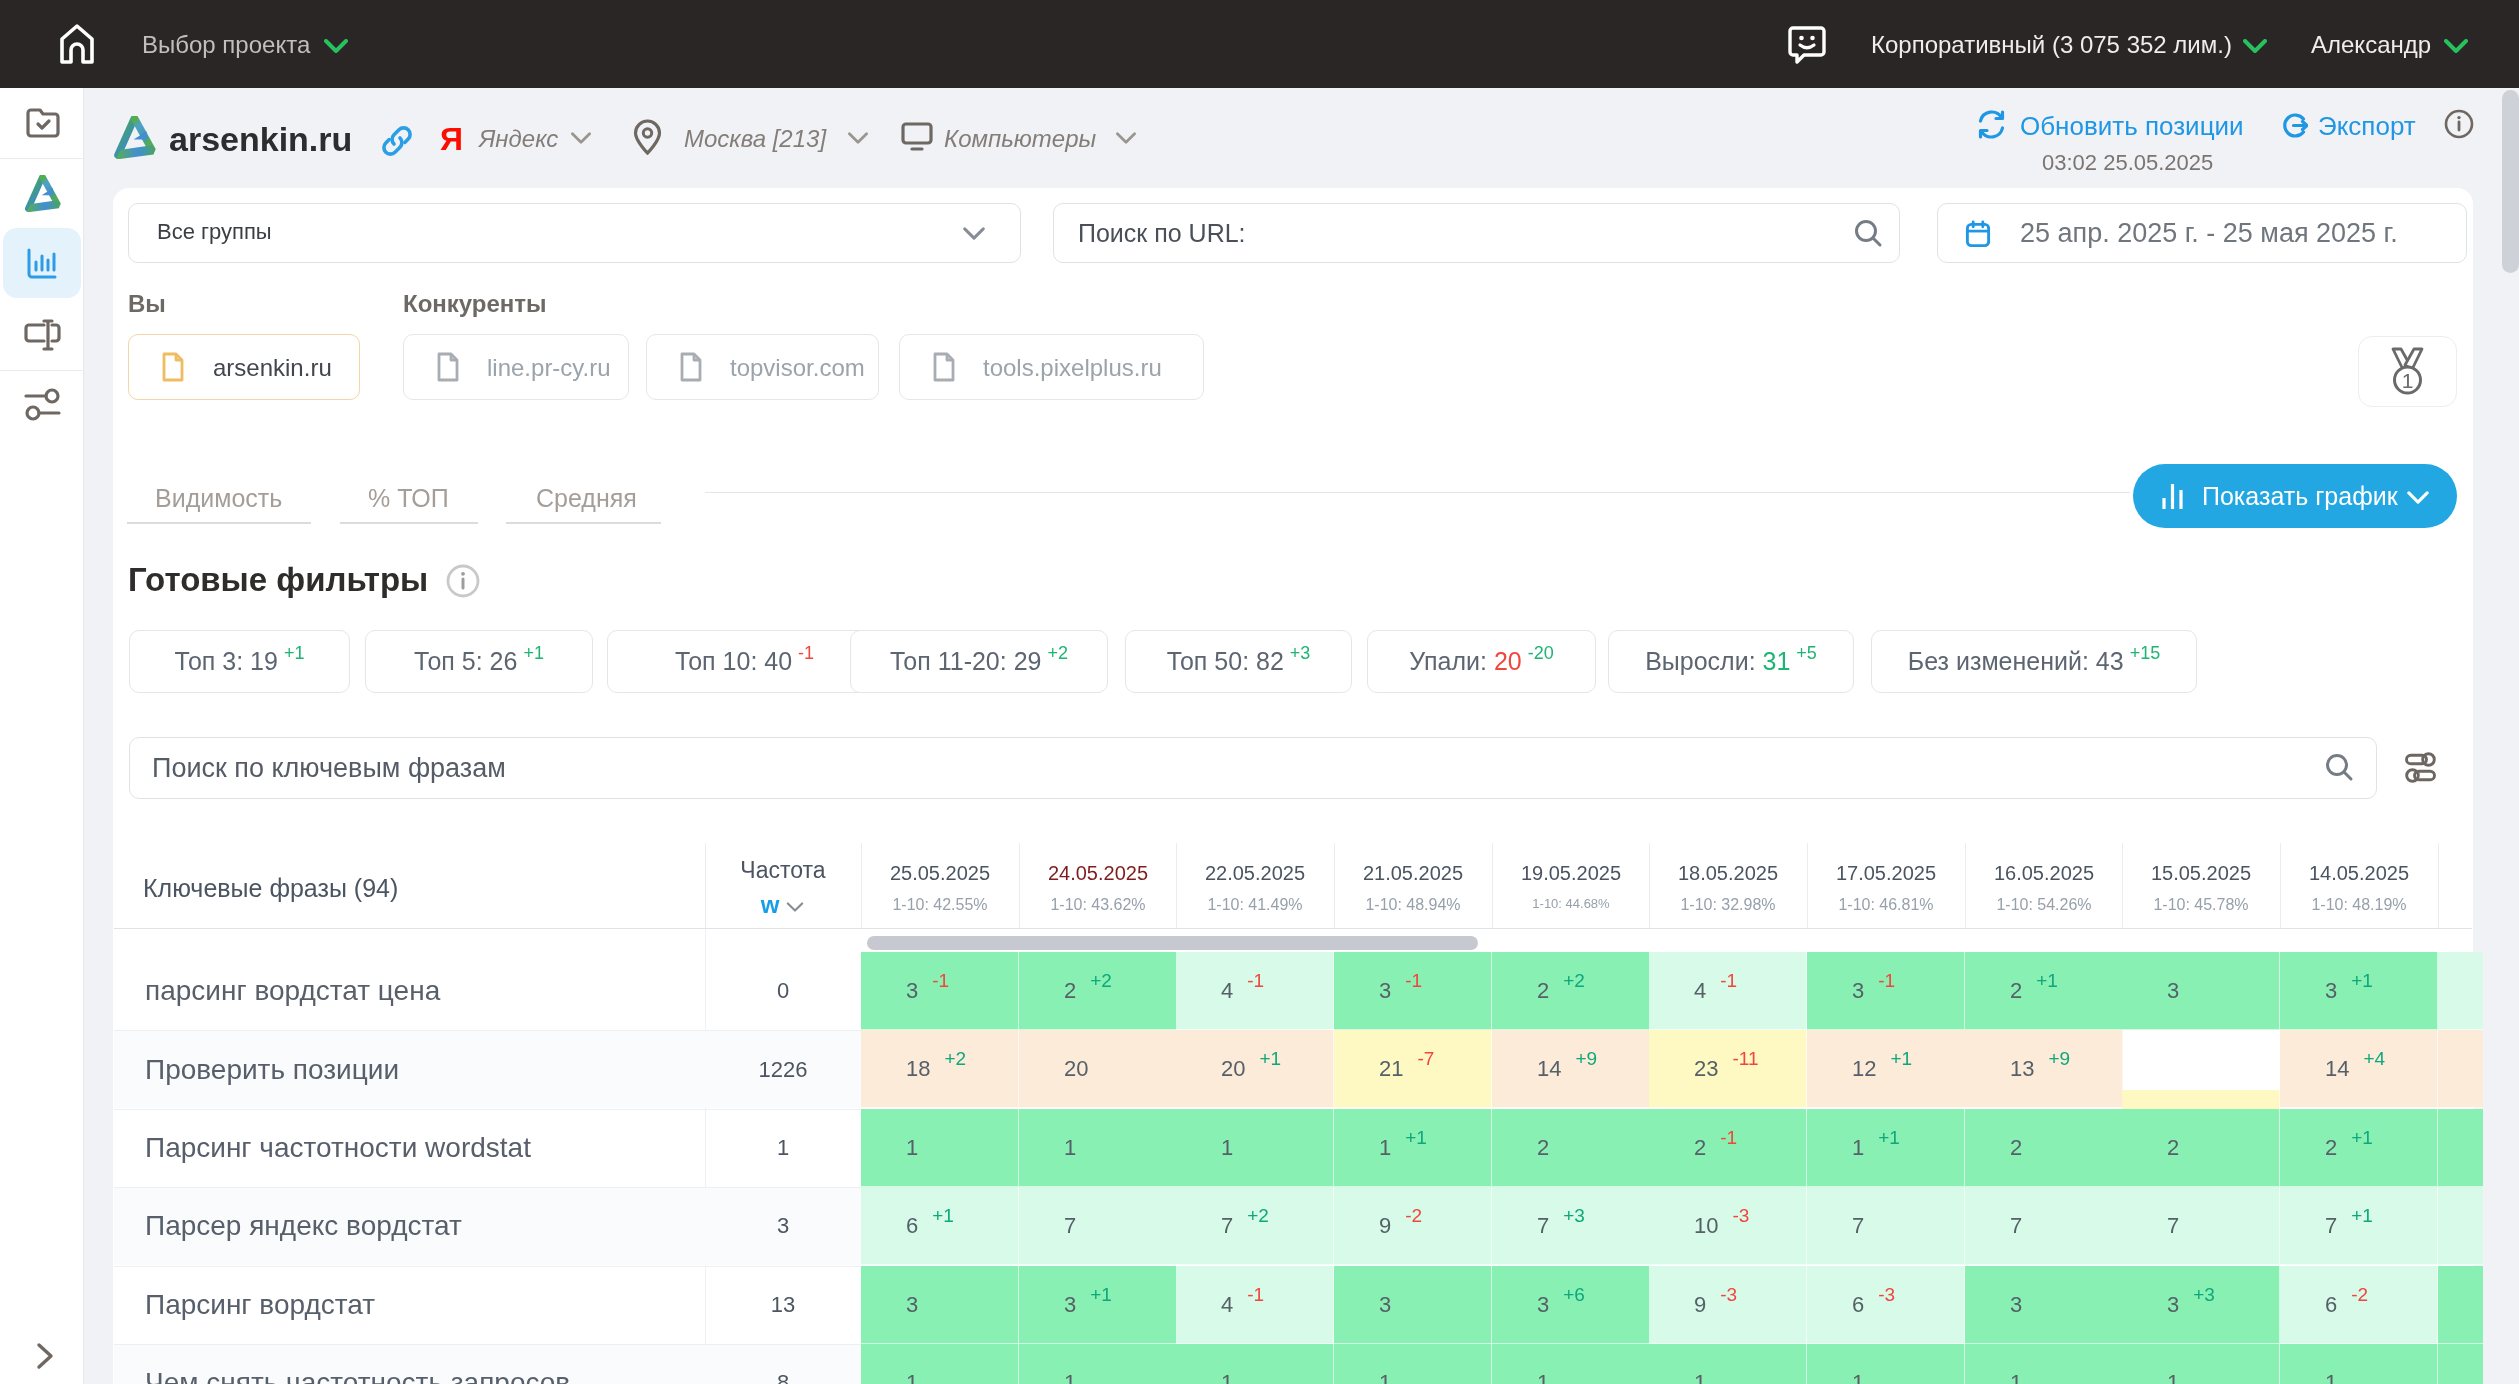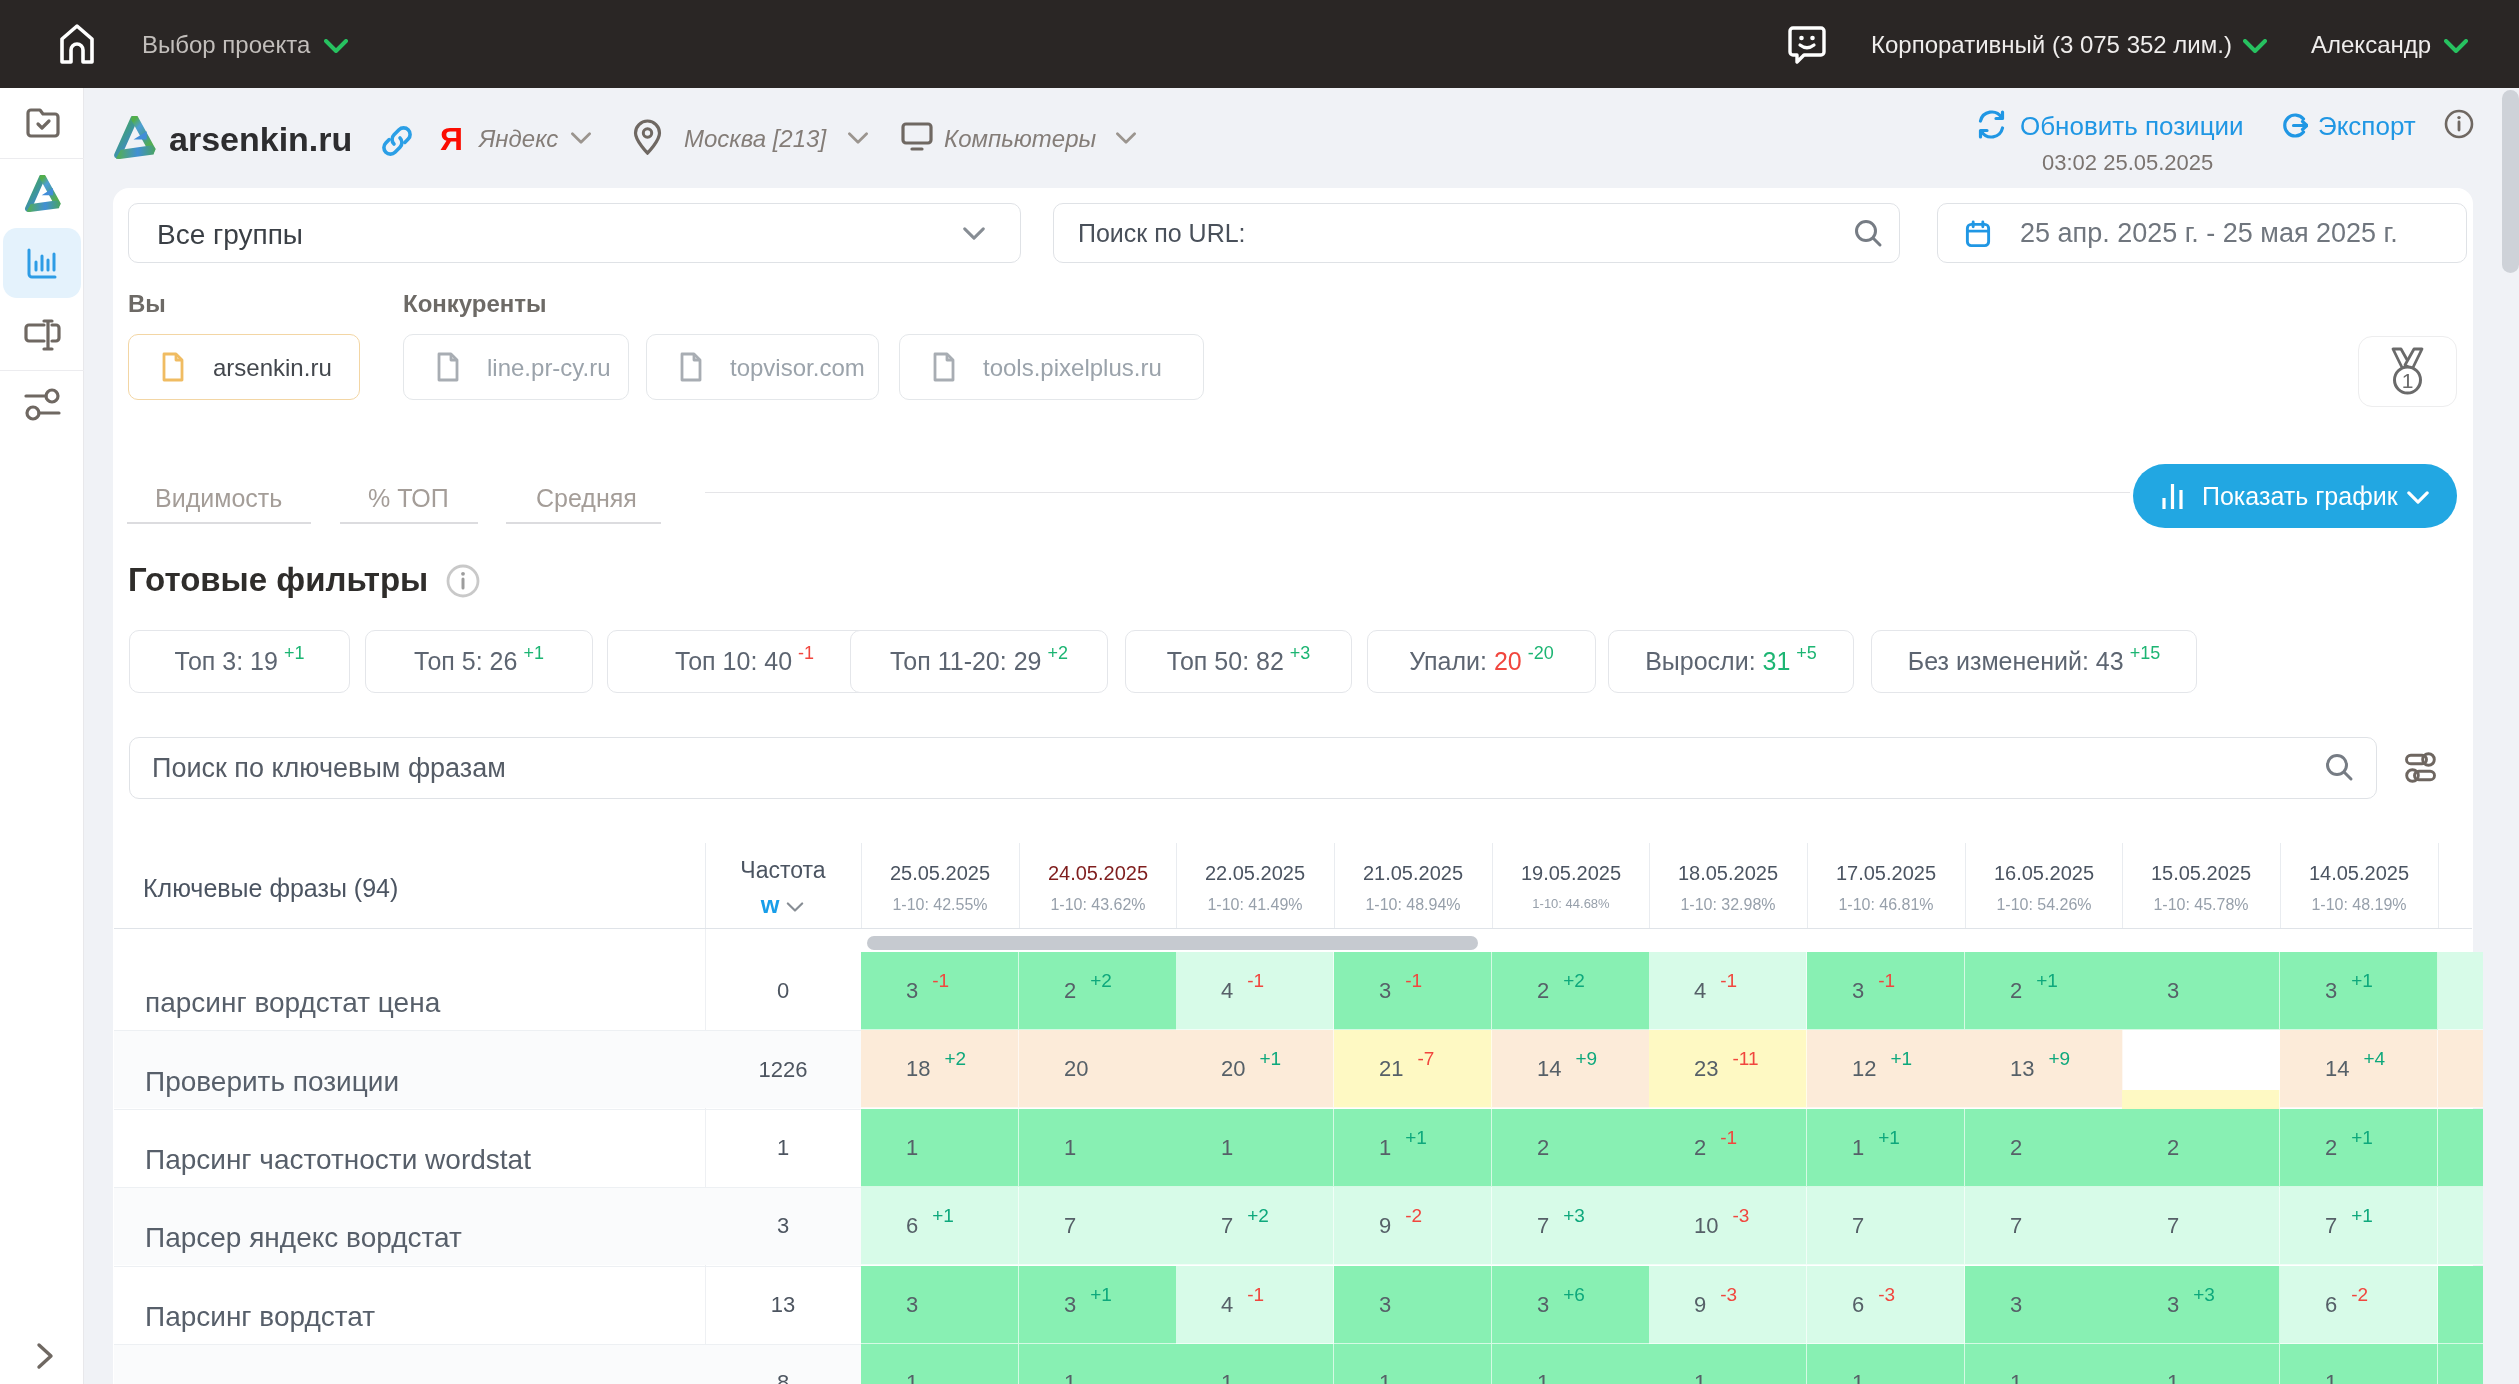--- a/index.html
+++ b/index.html
@@ -35,21 +35,21 @@
   .tabline { position:absolute; height:2px; background:#dcdcdf; }
 
   .chip { position:absolute; top:630px; height:63px; border:1px solid #e4e6ea; border-radius:10px; background:#fff;
           font-size:25px; color:#5d6571; display:flex; align-items:center; justify-content:center; white-space:nowrap; }
   .chip sup { font-size:18px; color:#1db573; position:relative; top:-8px; margin-left:6px; }
   .chip .red { color:#f1463e; }
   .chip .grn { color:#1db573; }
   .vsep { position:absolute; top:843px; height:85px; width:1px; background:#e9ecf0; }
   .hscroll { position:absolute; left:867px; top:936px; width:611px; height:14px; border-radius:7px; background:#c6cad0; }
 
-  .row-lbl { position:absolute; left:145px; font-size:28px; color:#575f6a; white-space:nowrap;margin-top:12px; }
+  .row-lbl { position:absolute; left:145px; font-size:28px; color:#575f6a; white-space:nowrap; }
   .row-frq { position:absolute; font-size:22px; color:#4d5560; text-align:center; }
   .cell { position:absolute; display:flex; align-items:center; justify-content:flex-start; padding-left:45px; }
   .cell .n { font-size:22px; color:#566068; }
   .cell sup { font-size:19px; position:relative; top:-10px; margin-left:14px; }
   .cell sup.g { color:#0ea87c; }
   .cell sup.r { color:#f1463e; }
   .bg-g  { background:#88f0b3; }
   .bg-lg { background:#d7fbe8; }
   .bg-o  { background:#fcebd9; }
   .bg-p  { background:#fef9c3; }
@@ -194,21 +194,21 @@
 </svg>
 <div class="h-blue" style="left:2318px;top:111px">Экспорт</div>
 <svg class="abs" style="left:2444px;top:109px" width="30" height="30" viewBox="0 0 30 30" fill="none">
 <circle cx="15" cy="15" r="13" stroke="#6f6862" stroke-width="2.6"></circle>
 <path d="M15 13 v8" stroke="#6f6862" stroke-width="2.8" stroke-linecap="round"></path>
 <circle cx="15" cy="8.6" r="1.7" fill="#6f6862"></circle>
 </svg>
 <div class="h-date" style="left:2042px;top:150px">03:02 25.05.2025</div>
 <div class="card"></div>
 <div class="inbox" style="left:128px;top:203px;width:893px"></div>
-<div class="abs txt" style="left:157px;top:219px;font-size:28px;color:#3a3f45">Все группы</div>
+<div class="abs txt" style="left:157px;top:219px;font-size:22px;color:#3a3f45">Все группы</div>
 <svg class="abs" style="left:962px;top:227px" width="24" height="13" viewBox="0 0 24 14" fill="none">
     <path d="M2 2 L12 12 L22 2" stroke="#878d94" stroke-width="3.2" stroke-linecap="round" stroke-linejoin="round"></path>
   </svg>
 <div class="inbox" style="left:1053px;top:203px;width:847px"></div>
 <div class="abs txt" style="left:1078px;top:219px;font-size:25px;color:#49505a">Поиск по URL:</div>
 <svg class="abs" style="left:1853px;top:218px" width="30" height="30" viewBox="0 0 30 30" fill="none">
     <circle cx="13" cy="13" r="9.5" stroke="#767c84" stroke-width="3.0"></circle>
     <path d="M20 20 L27 27" stroke="#767c84" stroke-width="3.0" stroke-linecap="round"></path>
   </svg>
 <div class="inbox" style="left:1937px;top:203px;width:530px"></div>

